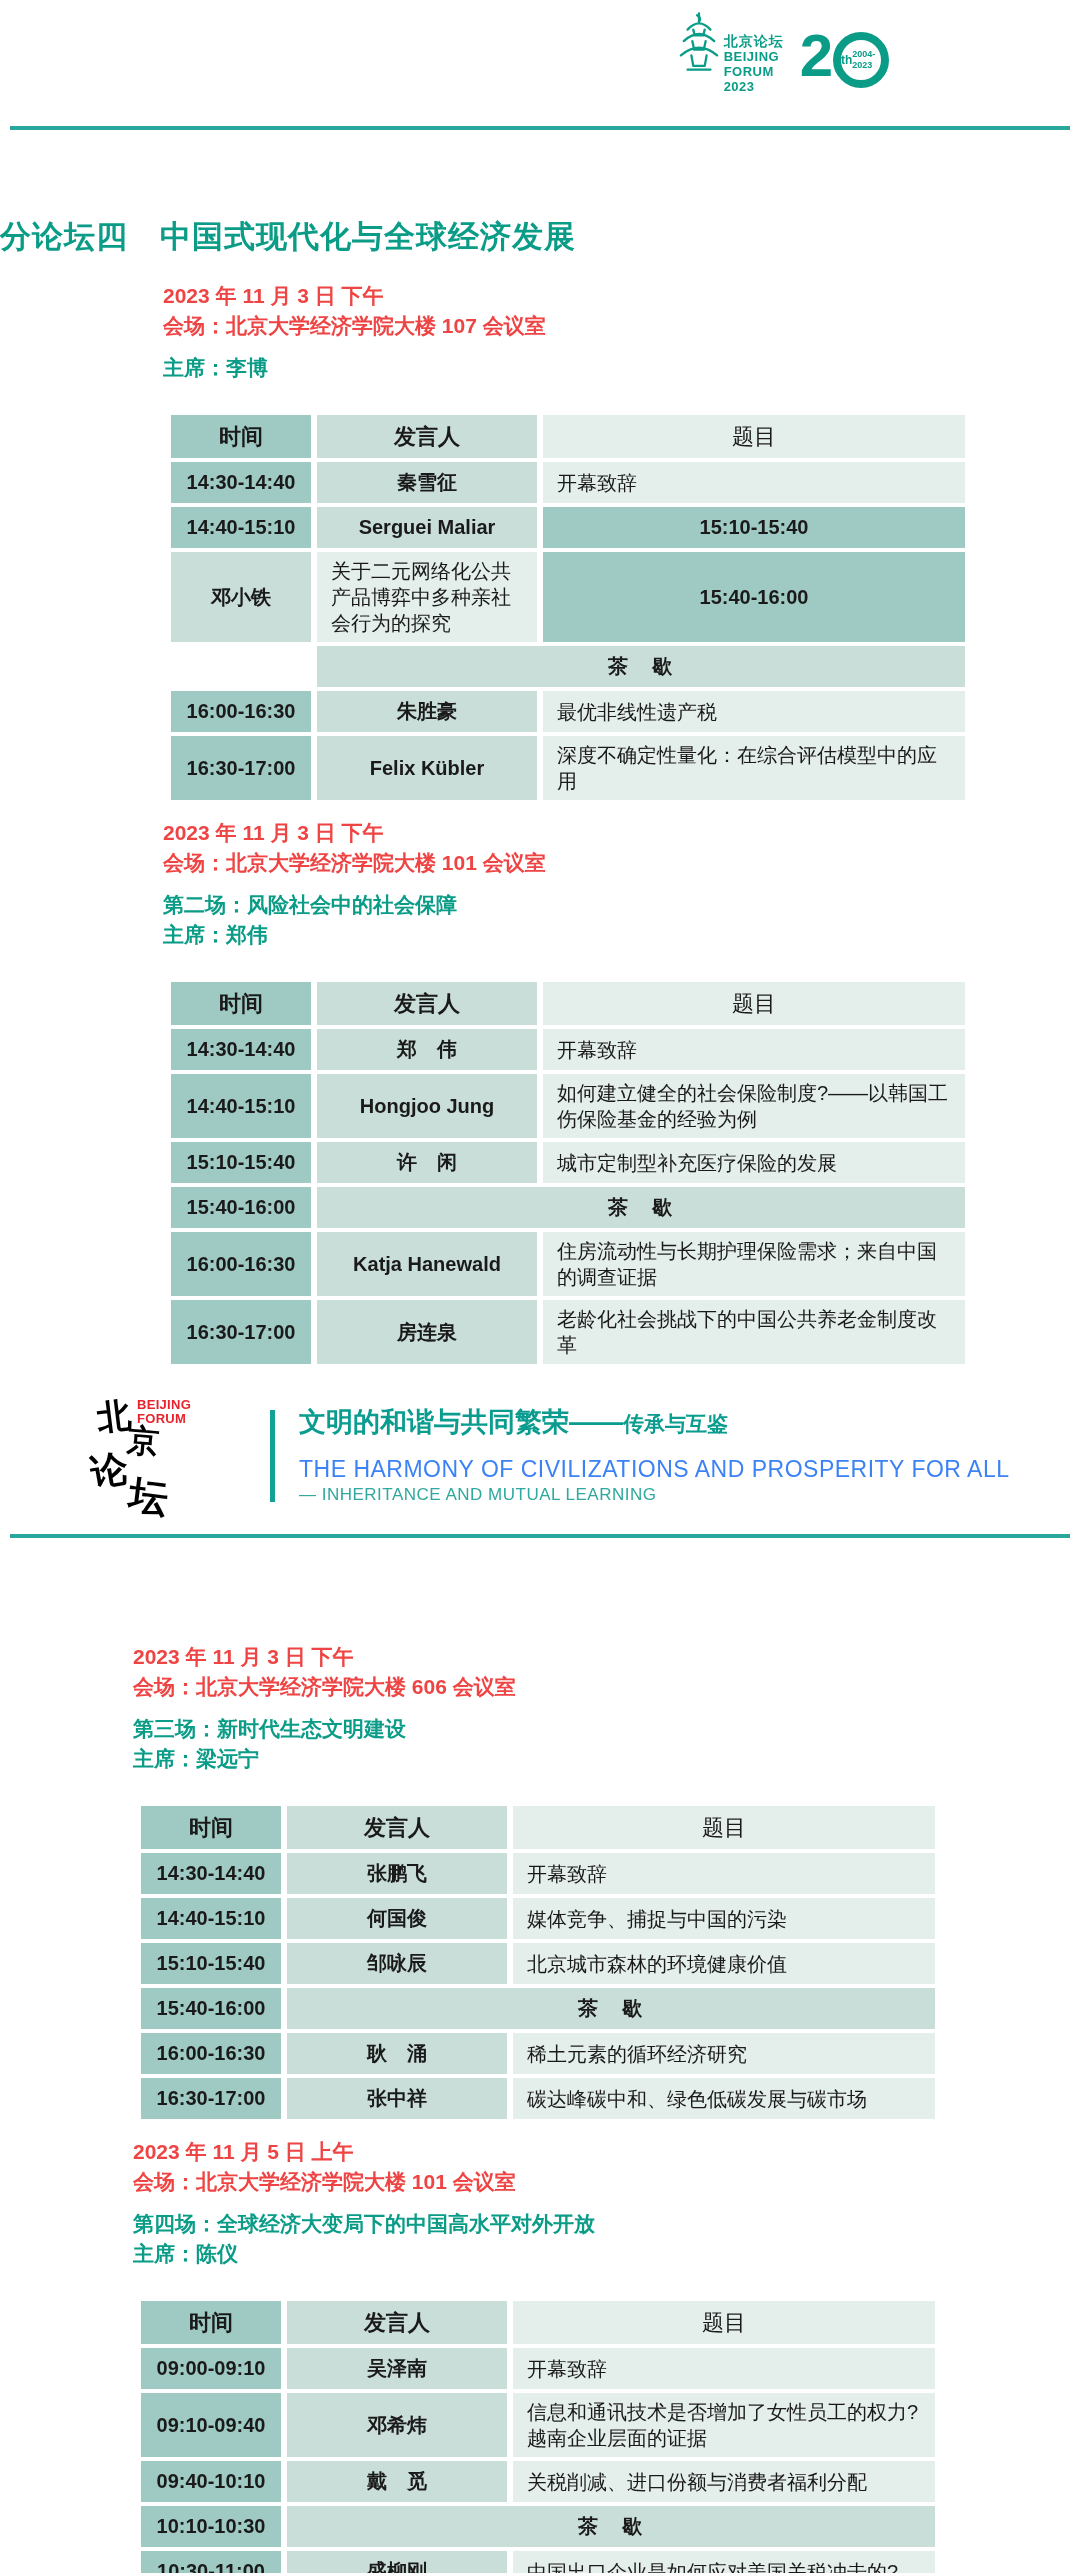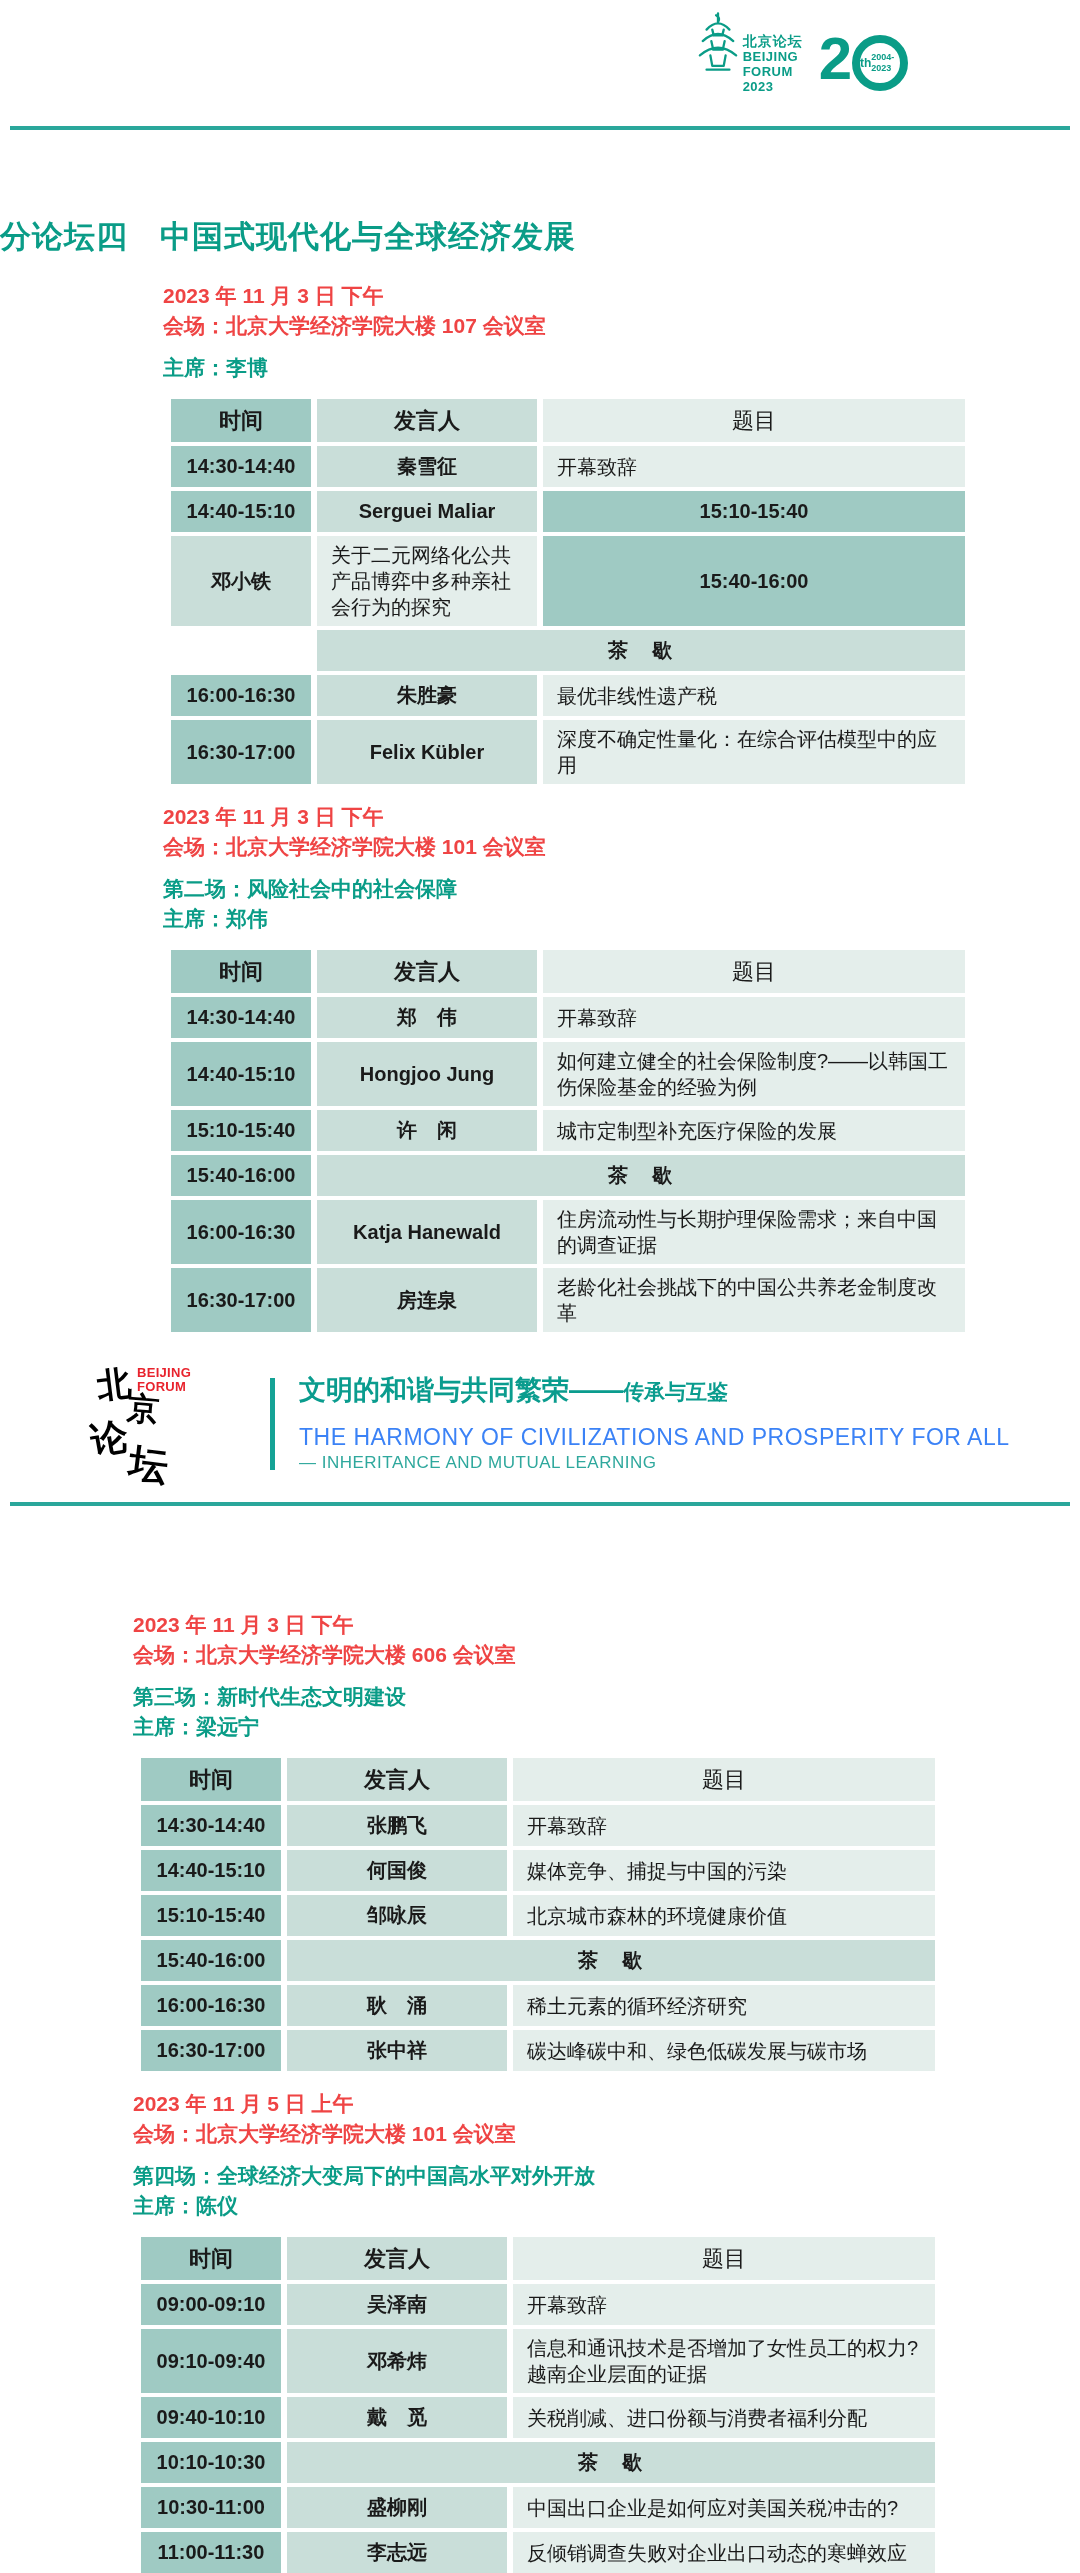--- a/index.html
+++ b/index.html
@@ -13,21 +13,21 @@
   }
   *{box-sizing:border-box;}
   html,body{margin:0;padding:0;}
   body{
     width:1080px;height:2573px;overflow:hidden;position:relative;
     background:#ffffff;color:#1a1a1a;
     font-family:"Liberation Sans","DejaVu Sans",sans-serif;
   }
   
   .top-header{position:relative;height:130px;}
-  .top-logos{position:absolute;top:12px;right:172px;display:flex;align-items:center;gap:16px;}
+  .top-logos{position:absolute;top:12px;right:191px;display:flex;align-items:flex-start;gap:16px;}
   .forum-logo{display:flex;align-items:flex-start;gap:4px;color:var(--accent-teal);}
   .forum-logo svg{display:block;}
   .forum-logo-text{display:flex;flex-direction:column;margin-top:22px;font-weight:700;line-height:15px;}
   .forum-logo-cn{font-size:14px;letter-spacing:1px;}
   .forum-logo-en{font-size:13px;letter-spacing:0.5px;}
   .anniv{display:flex;align-items:flex-start;color:var(--accent-teal);margin-top:18px;}
   .anniv-two{font-size:60px;font-weight:700;line-height:52px;letter-spacing:-2px;}
   .anniv-ring{width:56px;height:56px;border:8px solid var(--accent-teal);border-radius:50%;
     display:flex;flex-direction:row;align-items:center;justify-content:center;margin-left:2px;margin-top:2px;}
   .anniv-th{font-size:12px;font-weight:700;line-height:12px;}
@@ -41,21 +41,21 @@
     line-height:40px;margin:87px 0 24px 0;
   }
   
   .page-sessions{display:block;}
   .session{margin-left:163px;margin-bottom:18px;}
   .page2 .session{margin-left:133px;}
   .meta-line{font-size:21px;font-weight:600;line-height:30px;color:#ef4444;}
   .session-head{margin-top:12px;}
   .session-head .meta-line{color:var(--accent-teal);}
   .sched-table{
-    margin-top:16px;width:794px;display:grid;
+    margin-top:32px;width:794px;display:grid;
     grid-template-columns:140px 220px 422px;
     column-gap:6px;row-gap:4px;font-size:20px;padding-left:8px;
   }
   .cell{display:flex;align-items:center;justify-content:center;min-height:41px;text-align:center;}
   .cell.th{min-height:43px;font-weight:700;font-size:22px;}
   .cell.time{background:var(--table-time-bg);font-weight:600;}
   .cell.speaker{background:var(--table-speaker-bg);font-weight:600;}
   .cell.topic{
     background:var(--table-topic-bg);justify-content:flex-start;text-align:left;
     padding:6px 14px;line-height:26px;font-weight:400;

